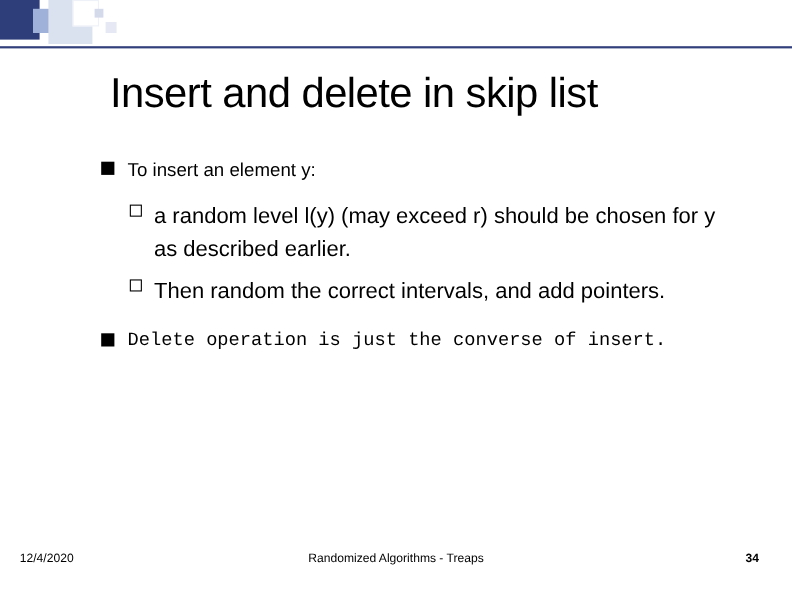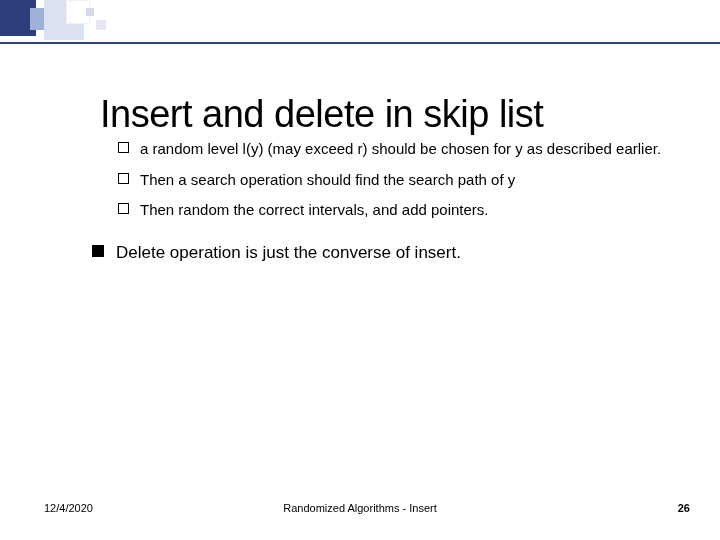--- a/index.html
+++ b/index.html
@@ -39,21 +39,20 @@
 
   .title {
     position: absolute;
     top: 64px;
     left: 100px;
     width: 560px;
     font-family: "Trebuchet MS", "Segoe UI", Arial, sans-serif;
     font-size: 38px;
     letter-spacing: -0.5px;
     color: #000;
-    margin-top: 29px;
   }
 
   .body {
     position: absolute;
     top: 132px;
     left: 92px;
     width: 580px;
     font-size: 17px;
     line-height: 1.5;
   }
@@ -72,41 +71,41 @@
     height: 12px;
     background: #000;
   }
 
   .lvl2 {
     position: relative;
     padding-left: 22px;
     margin-left: 26px;
     margin-top: 6px;
     margin-bottom: 8px;
-    font-size: 15px;
+    font-size: 20px;
   }
   .lvl2 .bullet2 {
     position: absolute;
     left: 0;
     top: 4px;
     width: 11px;
     height: 11px;
     border: 1.5px solid #000;
     box-sizing: border-box;
     background: #fff;
   }
 
   .footer {
     position: absolute;
     bottom: 26px;
     left: 0;
     width: 720px;
     font-size: 11px;
   }
-  .footer .date   { position: absolute; left: 44px;  bottom: 0; }
+  .footer .date   { position: absolute; left: 18px;  bottom: 0; }
   .footer .center { position: absolute; left: 0; right:0; bottom:0; text-align:center; }
   .footer .num    { position: absolute; right: 30px; bottom: 0; font-weight: bold; }
 </style>
 </head>
 <body>
 
 <div class="deco">
   <div class="sq sq-a"></div>
   <div class="sq sq-b"></div>
   <div class="sq sq-c"></div>
@@ -114,40 +113,40 @@
   <div class="sq sq-e"></div>
   <div class="sq sq-f"></div>
 </div>
 <div class="topline"></div>
 
 <div class="title">Insert and delete in skip list</div>
 
 <div class="body">
 
 
+  <div class="lvl1">
+    <span class="bullet1"></span>
+    <span>To insert an element y:</span>
+  </div>
 
   <div class="lvl2">
     <span class="bullet2"></span>
     <span>a random level l(y) (may exceed r) should be chosen for y as described earlier.</span>
   </div>
 
-  <div class="lvl2">
-    <span class="bullet2"></span>
-    <span>Then a search operation should find the search path of y</span>
-  </div>
 
   <div class="lvl2">
     <span class="bullet2"></span>
     <span>Then random the correct intervals, and add pointers.</span>
   </div>
 
-  <div class="lvl1" style="margin-top:18px;">
+  <div class="lvl1" style="margin-top:18px;font-family:Liberation Mono, monospace;">
     <span class="bullet1"></span>
     <span>Delete operation is just the converse of insert.</span>
   </div>
 
 </div>
 
 <div class="footer">
   <span class="date">12/4/2020</span>
-  <span class="center">Randomized Algorithms - Insert</span>
-  <span class="num">26</span>
+  <span class="center">Randomized Algorithms - Treaps</span>
+  <span class="num">34</span>
 </div>
 
 </body></html>

